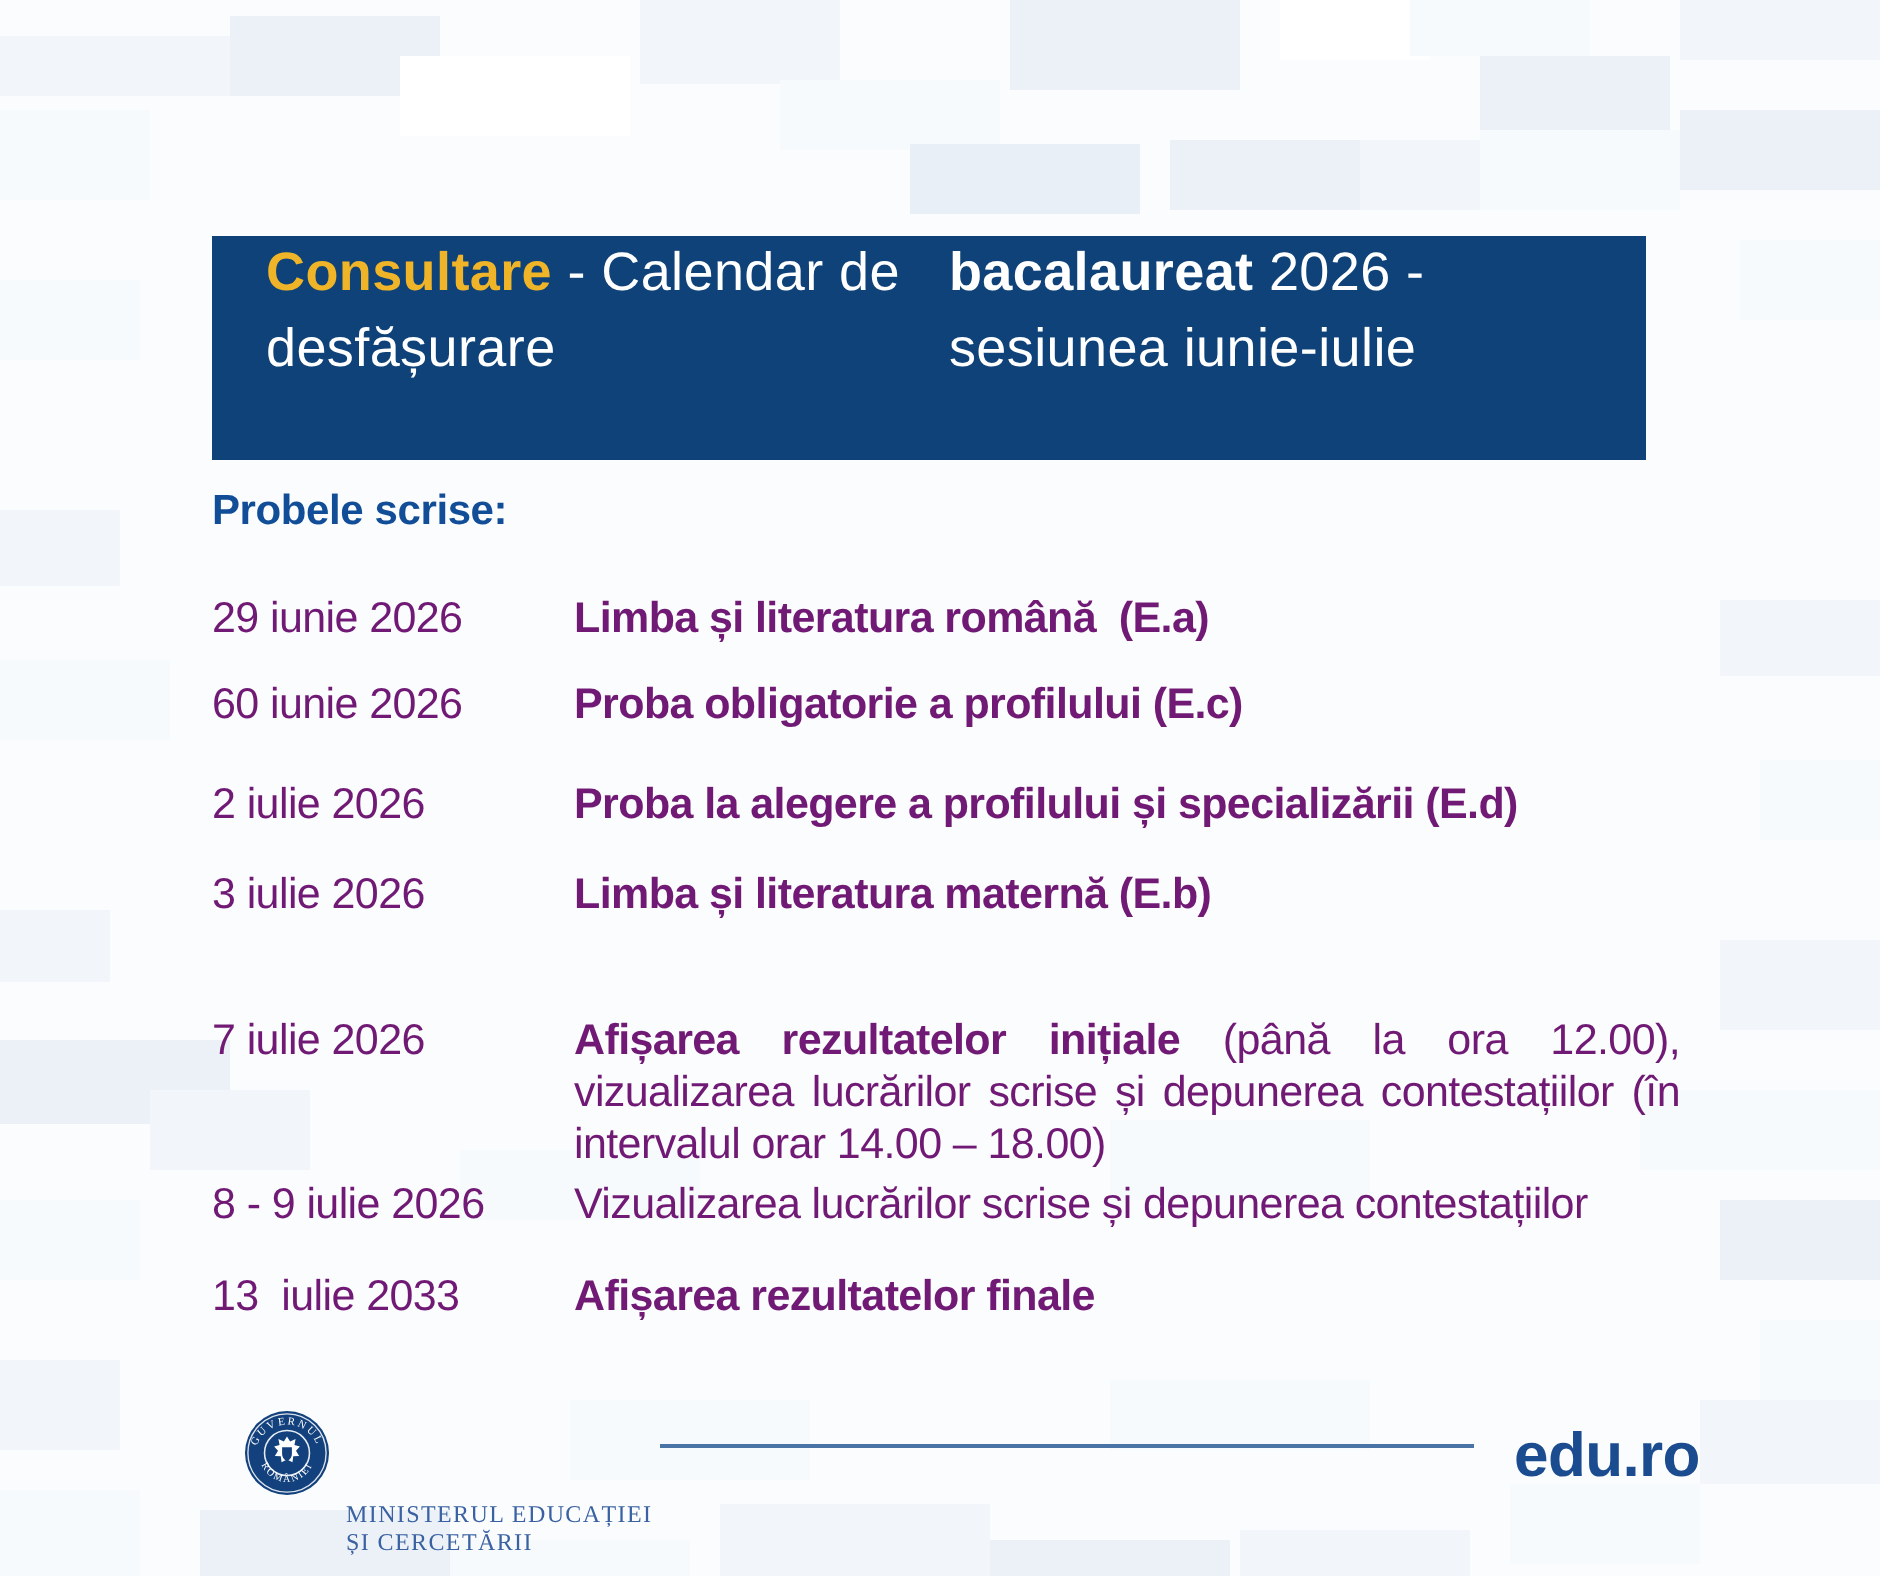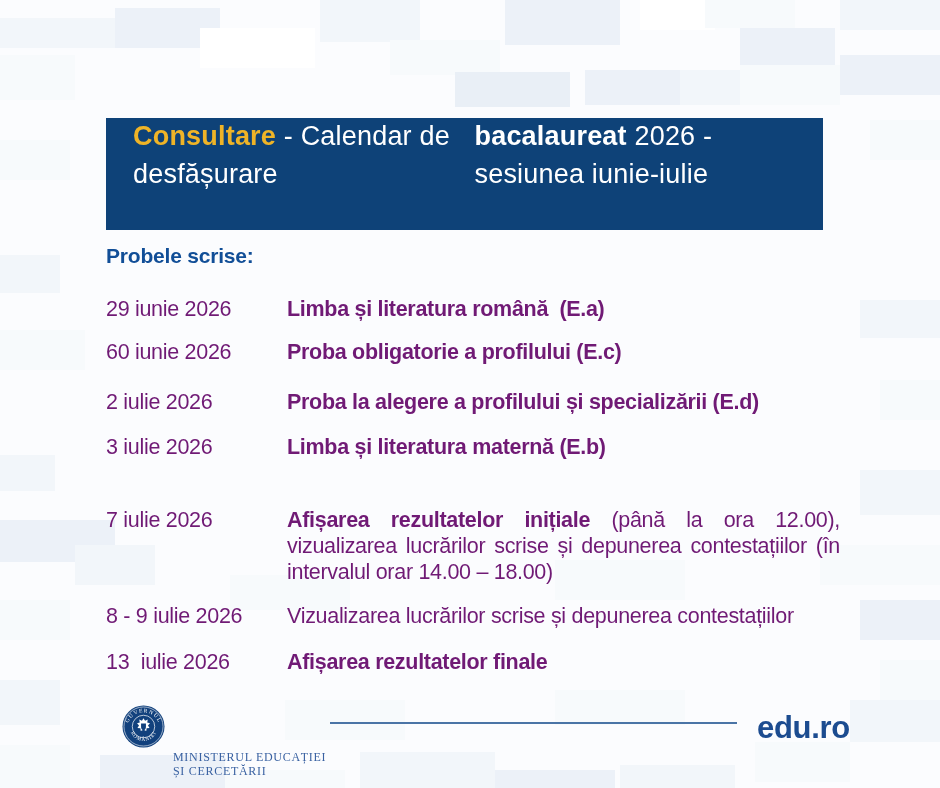--- a/index.html
+++ b/index.html
@@ -126,26 +126,26 @@
         <div class="desc"><span class="b">Proba la alegere a profilului și specializării (E.d)</span></div>
       </div>
       <div class="row" style="margin-top: 19px; justify-content: space-between;">
         <div class="date">3 iulie 2026</div>
         <div class="desc"><span class="b">Limba și literatura maternă (E.b)</span></div>
       </div>
       <div class="row justify" style="margin-top: 47px;">
         <div class="date">7 iulie 2026</div>
         <div class="desc"><span class="b">Afișarea rezultatelor inițiale</span><span class="reg"> (până la ora 12.00), vizualizarea lucrărilor scrise și depunerea contestațiilor (în intervalul orar 14.00 – 18.00)</span></div>
       </div>
-      <div class="row" style="margin-top: 18px;">
+      <div class="row" style="margin-top: 4px;">
         <div class="date">8 - 9 iulie 2026</div>
         <div class="desc"><span class="reg">Vizualizarea lucrărilor scrise și depunerea contestațiilor</span></div>
       </div>
       <div class="row" style="margin-top: 20px;">
-        <div class="date">13  iulie 2026</div>
+        <div class="date">13  iulie 2033</div>
         <div class="desc"><span class="b">Afișarea rezultatelor finale</span></div>
       </div>
     </div>
 
   <svg class="footer-logo" viewBox="0 0 44 44">
     <circle cx="22" cy="22" r="21.5" fill="#12417d"></circle>
     <circle cx="22" cy="22" r="20" fill="none" stroke="#ffffff" stroke-width="0.7" opacity="0.85"></circle>
     <circle cx="22" cy="22" r="11.5" fill="none" stroke="#ffffff" stroke-width="0.8" opacity="0.9"></circle>
     <defs>
       <path id="arcTop" d="M 5.5 24 A 16.5 16.5 0 0 1 38.5 24"></path>

